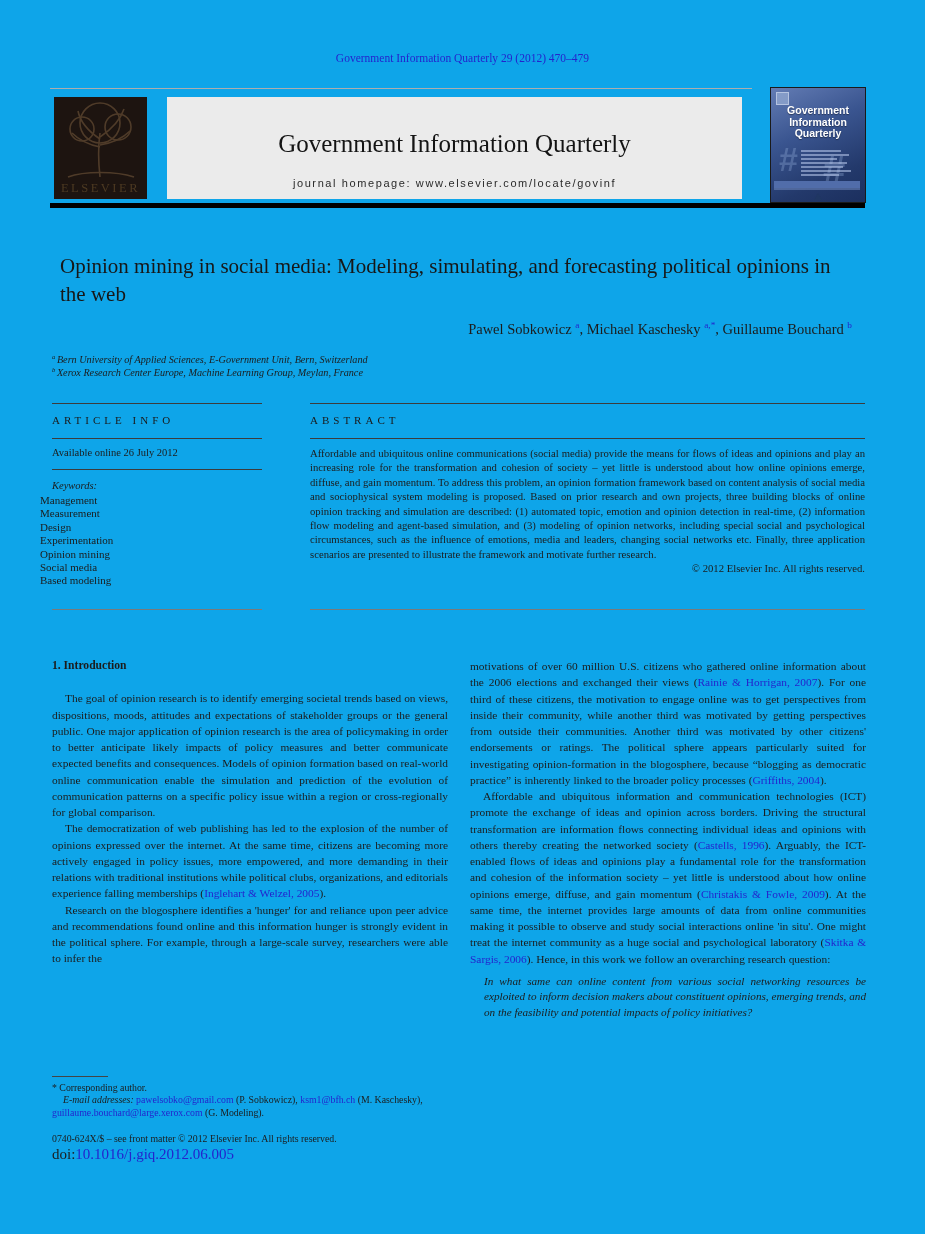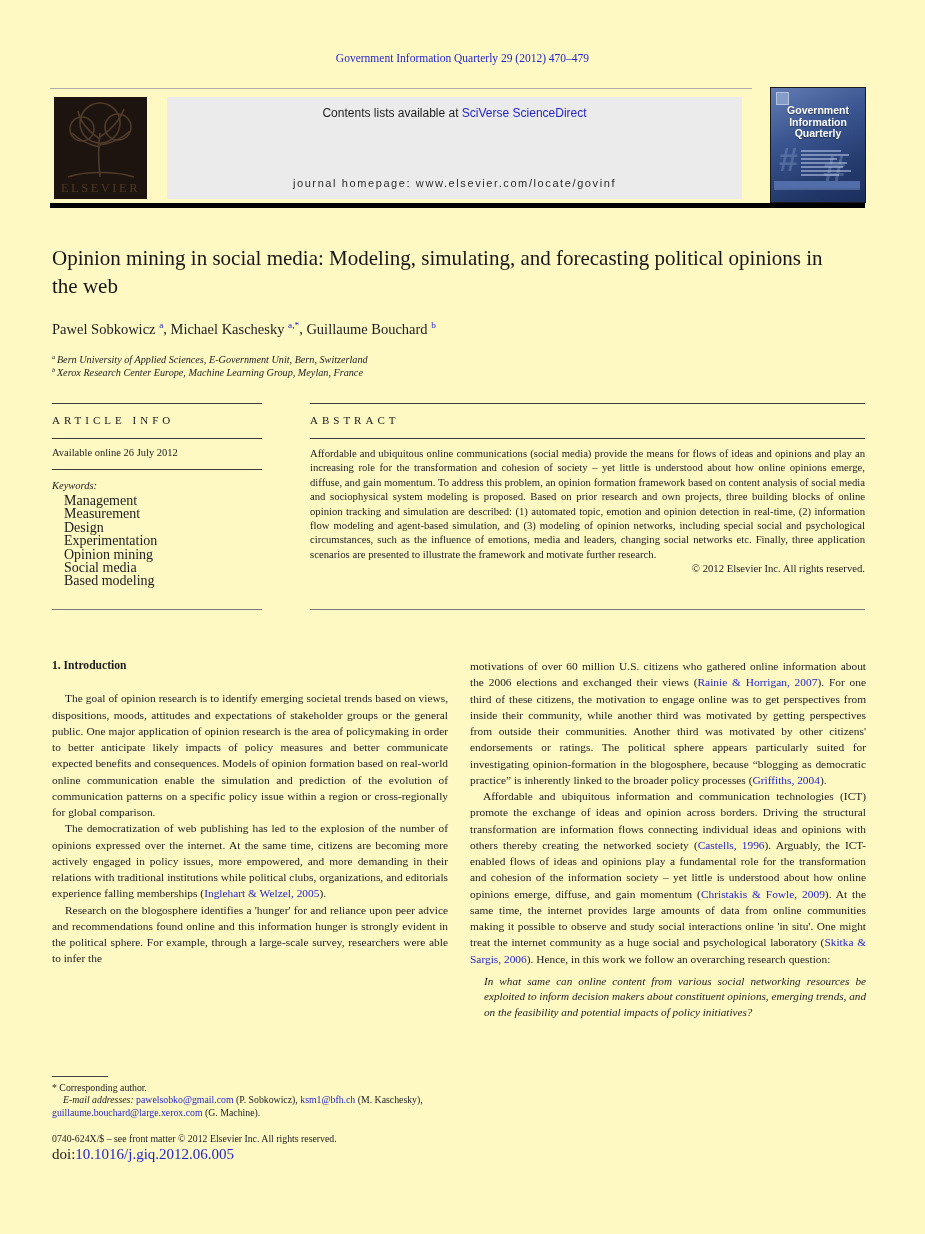--- a/index.html
+++ b/index.html
@@ -1,16 +1,16 @@
 <!DOCTYPE html>
 <html style="--link-blue: #2424cd;"><head>
 <meta charset="utf-8">
 <style>
   html,body{margin:0;padding:0;background:#fff;}
-  .page{position:relative;width:925px;height:1234px;background:#fef9c3;overflow:hidden;
+  .page{position:relative;width:925px;height:1234px;background:#0ea5e9;overflow:hidden;
         font-family:"Liberation Serif",serif;color:#1c1c1c;}
   .sans{font-family:"Liberation Sans",sans-serif;}
   .lnk{color:var(--link-blue,#2424cd);}
   .it{font-style:italic;}
   .sup{vertical-align:super;font-size:64%;line-height:0;}
   
   .citation{position:absolute;top:52px;left:0;width:100%;text-align:center;
             font-size:11.5px;color:var(--link-blue,#2424cd);}
   .rule-top{position:absolute;top:88px;left:50px;width:702px;height:1px;background:#adadad;}
   .logo-block{position:absolute;left:54px;top:97px;width:93px;height:102px;background:#1c130c;
@@ -35,30 +35,30 @@
               color:rgba(160,185,230,.30);}
   .cover-lines{position:absolute;left:30px;top:62px;}
   .cover-lines div{height:2px;margin-bottom:2px;background:rgba(190,205,240,.55);}
   .cover-band{position:absolute;left:3px;bottom:14px;width:86px;height:7px;background:#516daa;
               box-shadow:0 2px 0 rgba(120,145,200,.5);}
   .cover-tree{position:absolute;bottom:2px;left:50%;transform:translateX(-50%);
               width:0;height:0;border-left:4px solid transparent;border-right:4px solid transparent;
               border-bottom:7px solid #203763;}
   .rule-thick{position:absolute;top:203px;left:50px;width:815px;height:5px;background:#000;}
   
-  .title{position:absolute;top:245px;left:52px;width:800px;margin:0;font-weight:normal;
+  .title{position:absolute;top:245px;left:52px;width:800px;margin:8px;font-weight:normal;
          font-size:21px;line-height:27.5px;color:#171717;}
-  .authors{position:absolute;top:321px;left:52px;width:800px;font-size:14.5px;}
+  .authors{position:absolute;top:321px;left:52px;width:800px;font-size:14.5px;text-align:right;}
   .affil{position:absolute;left:52px;width:800px;font-style:italic;font-size:10.2px;line-height:13px;}
   
   .hrule{position:absolute;height:1px;background:#3c3c3c;}
   .ai-head,.ab-head{position:absolute;top:414px;font-size:11px;letter-spacing:4px;color:#1a1a1a;}
   .ai-avail{position:absolute;top:447px;left:52px;font-size:10.5px;}
   .kw-label{position:absolute;top:480px;left:52px;font-size:10.5px;font-style:italic;}
-  .kw-list{position:absolute;top:494px;left:64px;font-size:14px;line-height:13.4px;}
+  .kw-list{position:absolute;top:494px;left:40px;font-size:11px;line-height:13.4px;}
   .ab-block{position:absolute;top:446px;left:310px;width:555px;}
   .ab-text{font-size:10.7px;line-height:14.4px;text-align:justify;}
   .ab-copy{text-align:right;font-size:10.7px;margin-top:1px;}
   
   .col{position:absolute;top:658px;width:396px;font-size:11.4px;line-height:16.25px;text-align:justify;}
   .col.leftc{left:52px;}
   .col.rightc{left:470px;}
   .sec-head{font-size:11.6px;font-weight:bold;margin:0 0 16px 0;text-align:left;}
   .col p{margin:0;}
   .col p.ind{text-indent:13px;}
@@ -89,21 +89,21 @@
         <circle cx="46" cy="26" r="20"></circle>
         <circle cx="28" cy="32" r="12"></circle>
         <circle cx="64" cy="30" r="13"></circle>
         <path d="M14 80 C30 74 62 74 80 80"></path>
       </g>
     </svg>
     <div class="logo-text">ELSEVIER</div>
   </div>
 
   <div class="gray-box">
-    <div class="contents-line sans"><span>Contents lists available at </span><span class="lnk">SciVerse ScienceDirect</span></div>
+    <div class="banner-title">Government Information Quarterly</div>
     <div class="homepage sans">journal homepage: www.elsevier.com/locate/govinf</div>
   </div>
 
   <div class="cover">
     <div class="cover-logo"></div>
     <div class="cover-hash" style="left:8px;top:52px;font-size:34px;">#</div>
     <div class="cover-hash" style="left:52px;top:60px;font-size:40px;">#</div>
     <div class="cover-title">
         <div>Government</div>
         <div>Information</div>
@@ -163,17 +163,17 @@
     <p class="ind"><span>Research on the blogosphere identifies a 'hunger' for and reliance upon peer advice and recommendations found online and this information hunger is strongly evident in the political sphere. For example, through a large-scale survey, researchers were able to infer the</span></p>
   </div>
   <div class="col rightc">
     <p><span>motivations of over 60 million U.S. citizens who gathered online information about the 2006 elections and exchanged their views (</span><span class="lnk">Rainie &amp; Horrigan, 2007</span><span>). For one third of these citizens, the motivation to engage online was to get perspectives from inside their community, while another third was motivated by getting perspectives from outside their communities. Another third was motivated by other citizens' endorsements or ratings. The political sphere appears particularly suited for investigating opinion-formation in the blogosphere, because “blogging as democratic practice” is inherently linked to the broader policy processes (</span><span class="lnk">Griffiths, 2004</span><span>).</span></p>
     <p class="ind"><span>Affordable and ubiquitous information and communication technologies (ICT) promote the exchange of ideas and opinion across borders. Driving the structural transformation are information flows connecting individual ideas and opinions with others thereby creating the networked society (</span><span class="lnk">Castells, 1996</span><span>). Arguably, the ICT-enabled flows of ideas and opinions play a fundamental role for the transformation and cohesion of the information society – yet little is understood about how online opinions emerge, diffuse, and gain momentum (</span><span class="lnk">Christakis &amp; Fowle, 2009</span><span>). At the same time, the internet provides large amounts of data from online communities making it possible to observe and study social interactions online 'in situ'. One might treat the internet community as a huge social and psychological laboratory (</span><span class="lnk">Skitka &amp; Sargis, 2006</span><span>). Hence, in this work we follow an overarching research question:</span></p>
     <div class="quote">In what same can online content from various social networking resources be exploited to inform decision makers about constituent opinions, emerging trends, and on the feasibility and potential impacts of policy initiatives?</div>
   </div>
 
   <div class="fn-rule"></div>
   <div class="fn-corr">* Corresponding author.</div>
-  <div class="fn-emails"><span class="it">E-mail addresses: </span><span class="lnk">pawelsobko@gmail.com</span><span> (P. Sobkowicz), </span><span class="lnk">ksm1@bfh.ch</span><span> (M. Kaschesky), </span><span class="lnk">guillaume.bouchard@large.xerox.com</span><span> (G. Machine).</span></div>
+  <div class="fn-emails"><span class="it">E-mail addresses: </span><span class="lnk">pawelsobko@gmail.com</span><span> (P. Sobkowicz), </span><span class="lnk">ksm1@bfh.ch</span><span> (M. Kaschesky), </span><span class="lnk">guillaume.bouchard@large.xerox.com</span><span> (G. Modeling).</span></div>
   <div class="fn-issn">0740-624X/$ – see front matter © 2012 Elsevier Inc. All rights reserved.</div>
   <div class="fn-doi"><span>doi:</span><span class="lnk">10.1016/j.giq.2012.06.005</span></div>
 
 </div>
 
 </body></html>

